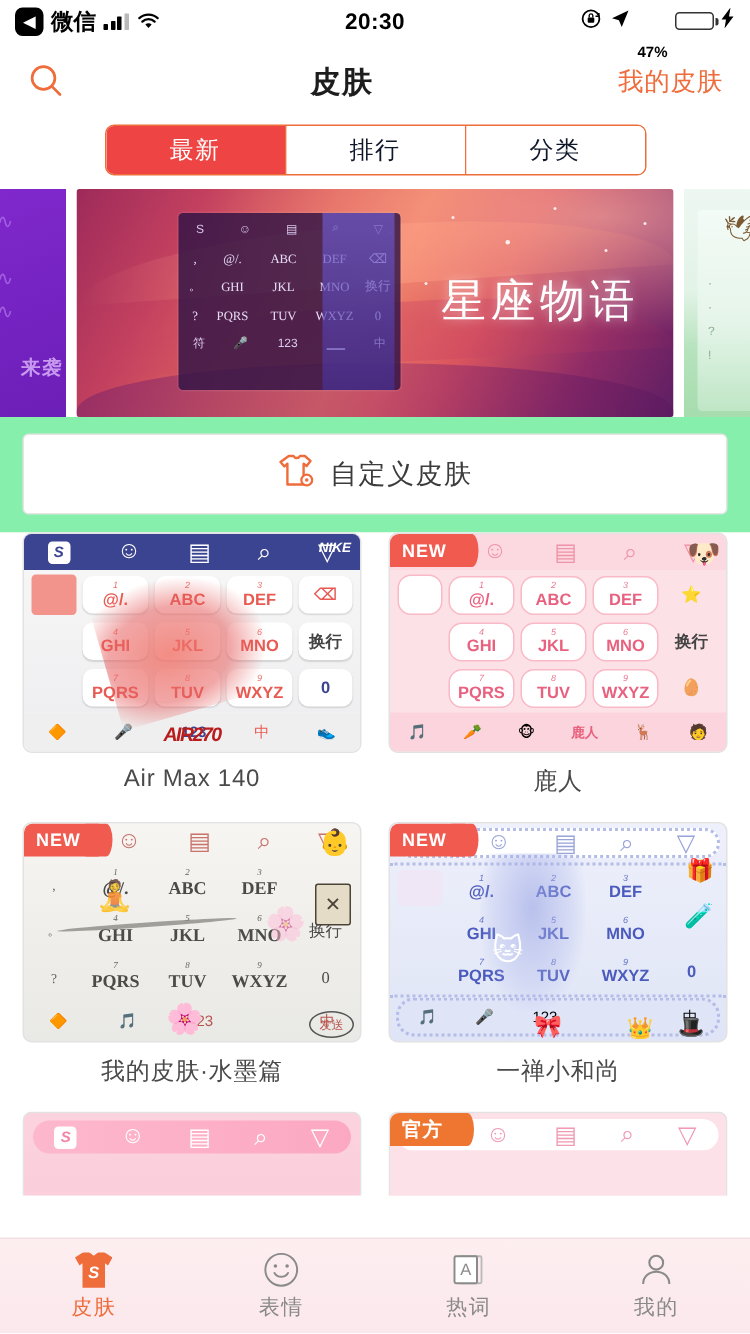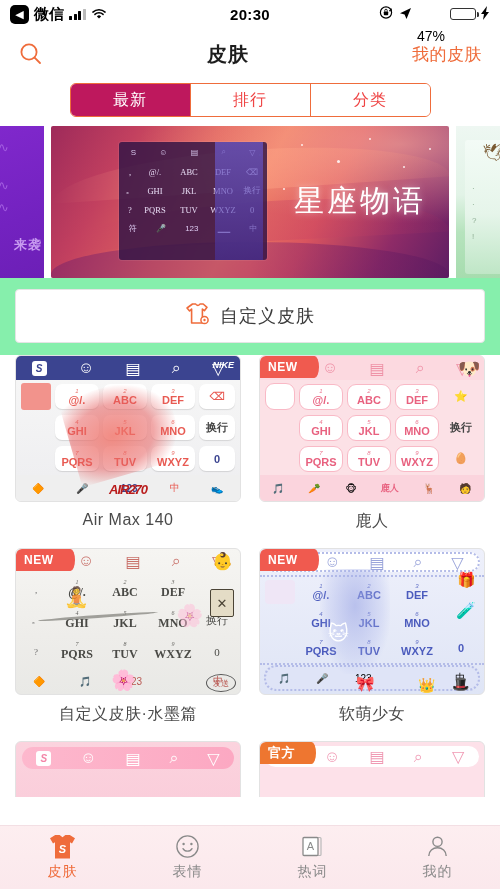--- a/index.html
+++ b/index.html
@@ -24,21 +24,21 @@
   }
   .wechat-label{font-size:15px;font-weight:bold;}
   .sig{display:flex;align-items:flex-end;gap:1.5px;height:12px;}
   .sig i{width:3px;background:#000;border-radius:.5px;display:block;}
   .sig i:nth-child(1){height:4px;}
   .sig i:nth-child(2){height:6.5px;}
   .sig i:nth-child(3){height:9px;}
   .sig i:nth-child(4){height:11.5px;background:#b9b9b9;}
   .wifi{position:relative;width:16px;height:12px;}
   .wifi svg{display:block;}
-  .pct{font-size:14px;font-weight:normal;margin-top:43px;}
+  .pct{font-size:10px;font-weight:bold;margin-top:43px;}
   .batt{
     width:26px;height:12.5px;border:1.4px solid #333;border-radius:3px;
     position:relative;padding:1.3px;
   }
   .batt .fill{height:100%;width:47%;background:#4cd35e;border-radius:1px;}
   .batt:after{
     content:"";position:absolute;right:-3.5px;top:3.6px;width:2px;height:5px;
     background:#333;border-radius:0 1.5px 1.5px 0;
   }
 
@@ -55,25 +55,25 @@
   .search-ico{display:block;}
 
   
   .segwrap{padding:3px 0 9px;display:flex;justify-content:center;background:#fff;}
   .seg{
     display:flex;border:1px solid #ef6c3b;border-radius:6px;overflow:hidden;
     width:361px;height:34px;
   }
   .seg-item{
     flex:1;display:flex;align-items:center;justify-content:center;
-    font-size:16px;color:#ef4444;background:#fff;
+    font-size:16px;color:#0f172a;background:#fff;
     border-right:1px solid #ef6c3b;letter-spacing:1px;
   }
   .seg-item:last-child{border-right:none;}
-  .seg-item.active{background:#be185d;color:#fff;}
+  .seg-item.active{background:#ef4444;color:#fff;}
 
   
   .banner{
     height:152px;display:flex;align-items:stretch;gap:7px;overflow:hidden;
     padding:0;background:#fff;
   }
   .ban-side{width:44px;flex:0 0 44px;position:relative;overflow:hidden;}
   .ban-side.left{
     background:linear-gradient(160deg,#8028cc 0%,#7322c0 60%,#6c1fb6 100%);
   }
@@ -688,21 +688,21 @@
         </div>
       </div>
       <div class="boat"></div>
       <div class="monk">🧘</div>
       <div class="lotus">🌸</div>
       <div class="lotus2">🌸</div>
       <div class="scroll">✕</div>
       <div class="monkchar">👶</div>
       <div class="seal">发送</div>
     </div>
-    <div class="card-label">自定义皮肤·水墨篇</div>
+    <div class="card-label">我的皮肤·水墨篇</div>
   </div>
 
   <div class="card">
     <div class="thumb t4">
       <div class="badge">NEW</div>
       <div class="mk">
         <div class="mk-top">
           <span class="sogou-s" style="color:#e46a8e;">S</span>
           <span>☺</span>
           <span>▤</span>
@@ -767,21 +767,21 @@
         </div>
       </div>
       <div class="girl"></div>
       <div class="cat">🐱</div>
       <div class="gift">🎁</div>
       <div class="potion">🧪</div>
       <div class="bow">🎀</div>
       <div class="crown">👑</div>
       <div class="hat">🎩</div>
     </div>
-    <div class="card-label">软萌少女</div>
+    <div class="card-label">一禅小和尚</div>
   </div>
 
   <div class="card clip-row">
     <div class="thumb t5" style="height:147px;">
       <div class="mk">
         <div class="mk-top">
           <span class="sogou-s" style="background:#fff;color:#f386a8;">S</span>
           <span>☺</span>
           <span>▤</span>
           <span>⌕</span>

